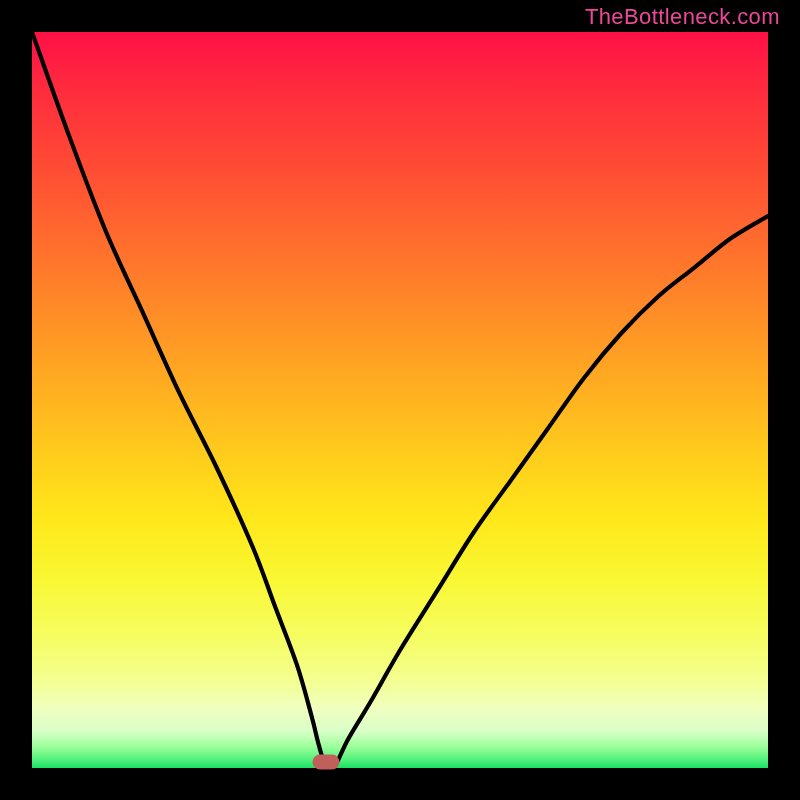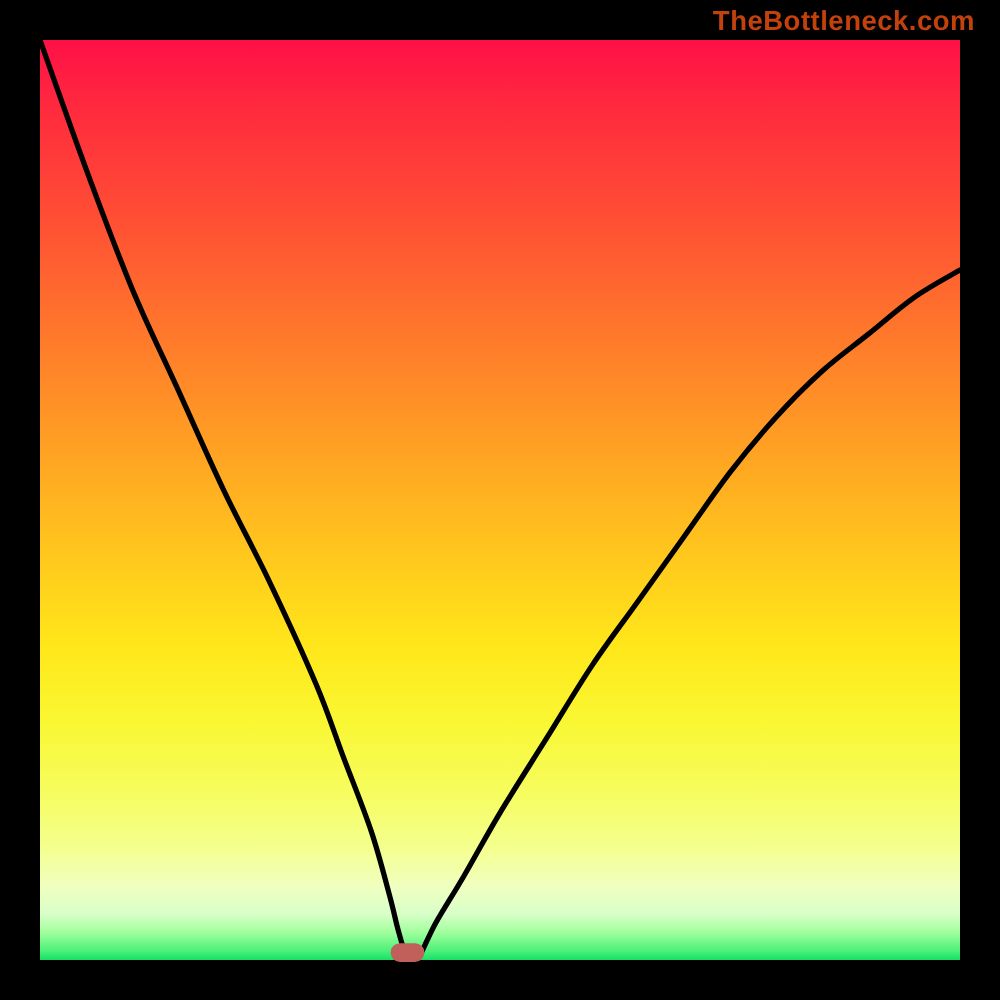--- a/index.html
+++ b/index.html
@@ -55,26 +55,25 @@
     width: 27px;
     height: 15px;
     border-radius: 8px;
     background: #c1605a;
     transform: translate(-50%, -50%);
   }
   .watermark {
     position: absolute;
     right: 20px;
     top: 4px;
-    color: #c2410c;
+    color: #ec4899;
     font-family: Arial, Helvetica, sans-serif;
     font-size: 22px;
     letter-spacing: 0.4px;
     user-select: none;
-    font-weight: bold;
   }
 </style>
 </head>
 <body>
 
 <div class="frame">
   <div class="plot-area">
     <svg class="curve" viewBox="0 0 736 736" preserveAspectRatio="none">
       <path id="curve-path" fill="none" stroke-width="4.2" stroke-linecap="round" stroke-linejoin="round" stroke="#000000" d="M 0.00 0.00 C 6.26 17.52, 24.29 69.26, 36.80 103.04 C 49.31 136.82, 61.09 168.69, 73.60 198.72 C 86.11 228.75, 97.89 252.15, 110.40 279.68 C 122.91 307.21, 134.69 334.36, 147.20 360.64 C 159.71 386.92, 171.49 407.96, 184.00 434.24 C 196.51 460.52, 210.79 491.43, 220.80 515.20 C 230.81 538.97, 235.37 554.06, 242.88 574.08 C 250.39 594.10, 258.70 614.19, 264.96 632.96 C 271.22 651.73, 275.93 670.72, 279.68 684.48 C 283.43 698.24, 284.54 705.16, 287.04 713.92 C 289.54 722.68, 291.90 732.25, 294.40 736.00 C 296.90 739.75, 298.01 741.00, 301.76 736.00 C 305.51 731.00, 310.22 717.82, 316.48 706.56 C 322.74 695.30, 329.80 684.77, 338.56 669.76 C 347.32 654.75, 356.74 637.01, 368.00 618.24 C 379.26 599.47, 392.29 579.38, 404.80 559.36 C 417.31 539.34, 429.09 519.25, 441.60 500.48 C 454.11 481.71, 465.89 466.48, 478.40 448.96 C 490.91 431.44, 502.69 414.96, 515.20 397.44 C 527.71 379.92, 539.49 362.19, 552.00 345.92 C 564.51 329.65, 576.29 315.52, 588.80 301.76 C 601.31 288.00, 613.09 276.22, 625.60 264.96 C 638.11 253.70, 649.89 245.53, 662.40 235.52 C 674.91 225.51, 686.69 214.84, 699.20 206.08 C 711.71 197.32, 729.74 187.75, 736.00 184.00"></path>
     </svg>

